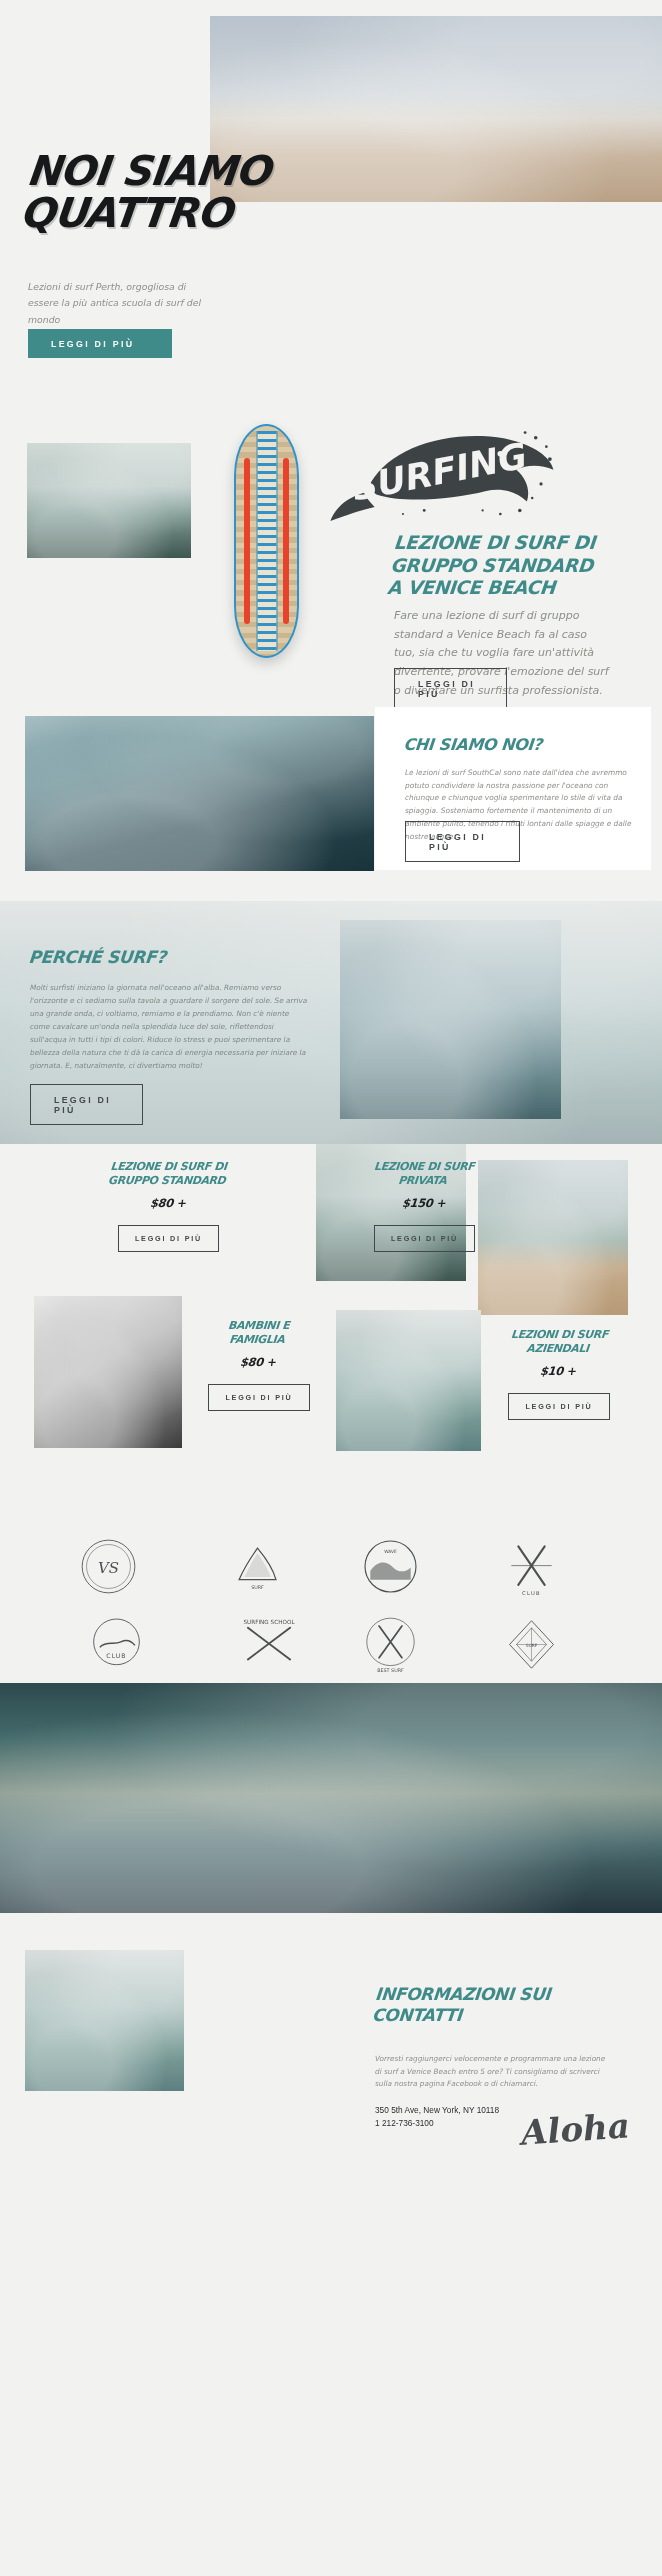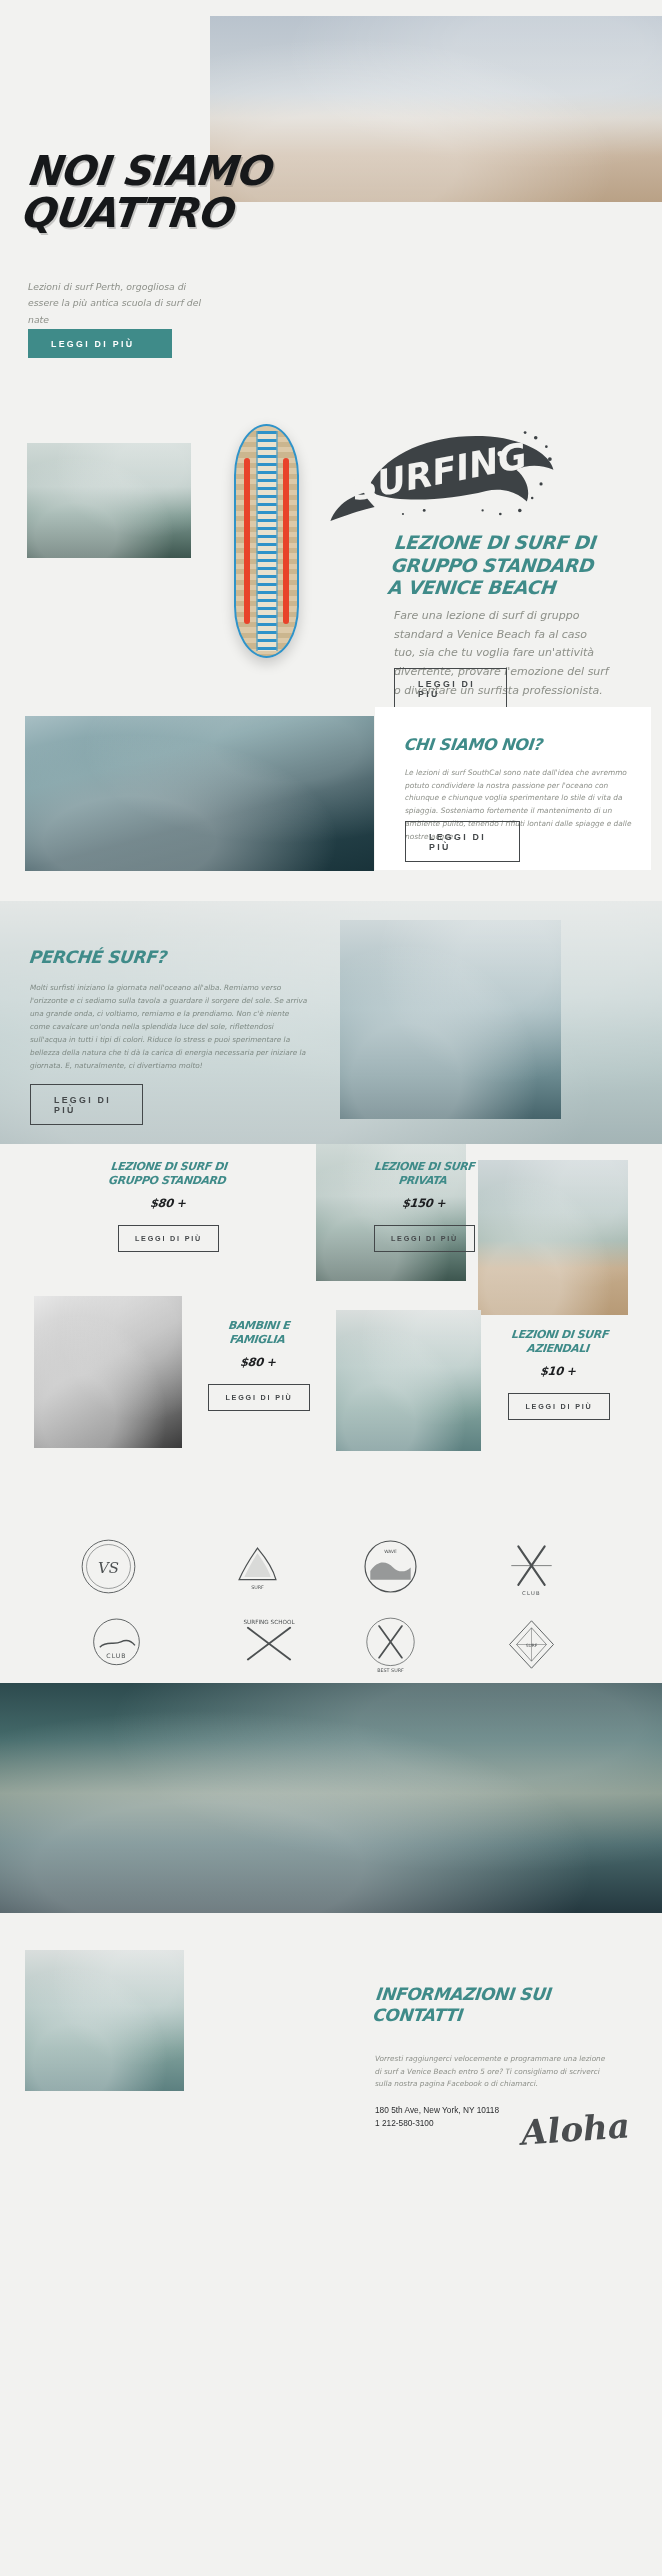--- a/index.html
+++ b/index.html
@@ -146,21 +146,21 @@
     font-size: 34px; color: #4a4d4f; transform: rotate(-4deg);
   }
 </style>
 </head>
 <body>
 
 <section class="sec" id="hero">
   <div class="ph ph-beach hero-img"></div>
   <h1 class="hand">NOI SIAMO
 QUATTRO</h1>
-  <p class="body-txt hero-sub">Lezioni di surf Perth, orgogliosa di essere la più antica scuola di surf del nate</p>
+  <p class="body-txt hero-sub">Lezioni di surf Perth, orgogliosa di essere la più antica scuola di surf del mondo</p>
   <div class="btn btn-solid hero-btn">LEGGI DI PIÙ</div>
 </section>
 
 <section class="sec" id="surfing">
   <div class="ph ph-sunset sq-img"></div>
 
   <div class="board">
     <div class="stripe-red-l"></div>
     <div class="stripe-red-r"></div>
     <div class="zig"></div>
@@ -318,18 +318,18 @@
 <section class="sec" id="aerial">
   <div class="ph ph-aerial ae"></div>
 </section>
 
 <section class="sec" id="contact">
   <div class="ph ph-teal ct-img"></div>
   <h2 class="hand teal">INFORMAZIONI SUI
 CONTATTI</h2>
   <p class="body-txt ct-body">Vorresti raggiungerci velocemente e programmare una lezione di surf a Venice Beach entro 5 ore? Ti consigliamo di scriverci sulla nostra pagina Facebook o di chiamarci.</p>
   <div class="ct-addr">
-    <div>180 5th Ave, New York, NY 10118</div>
-    <div>1 212-580-3100</div>
+    <div>350 5th Ave, New York, NY 10118</div>
+    <div>1 212-736-3100</div>
   </div>
   <div class="aloha">Aloha</div>
 </section>
 
 
 </body></html>

